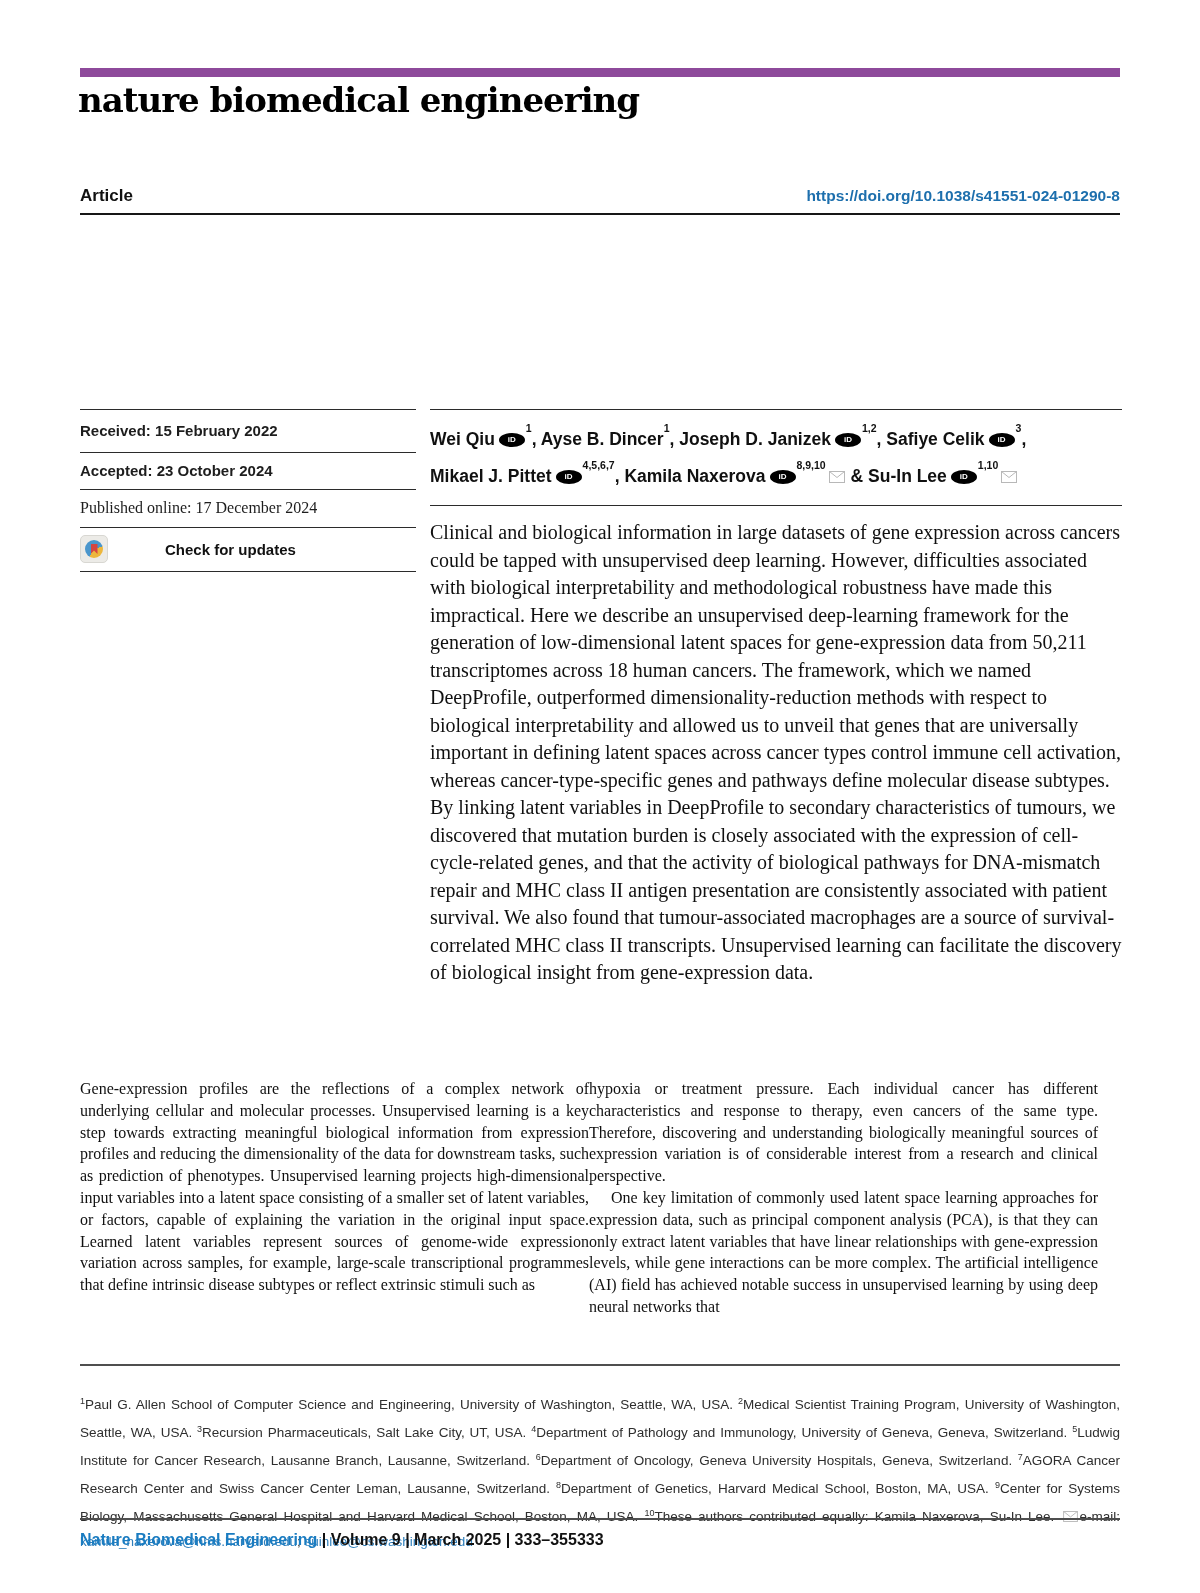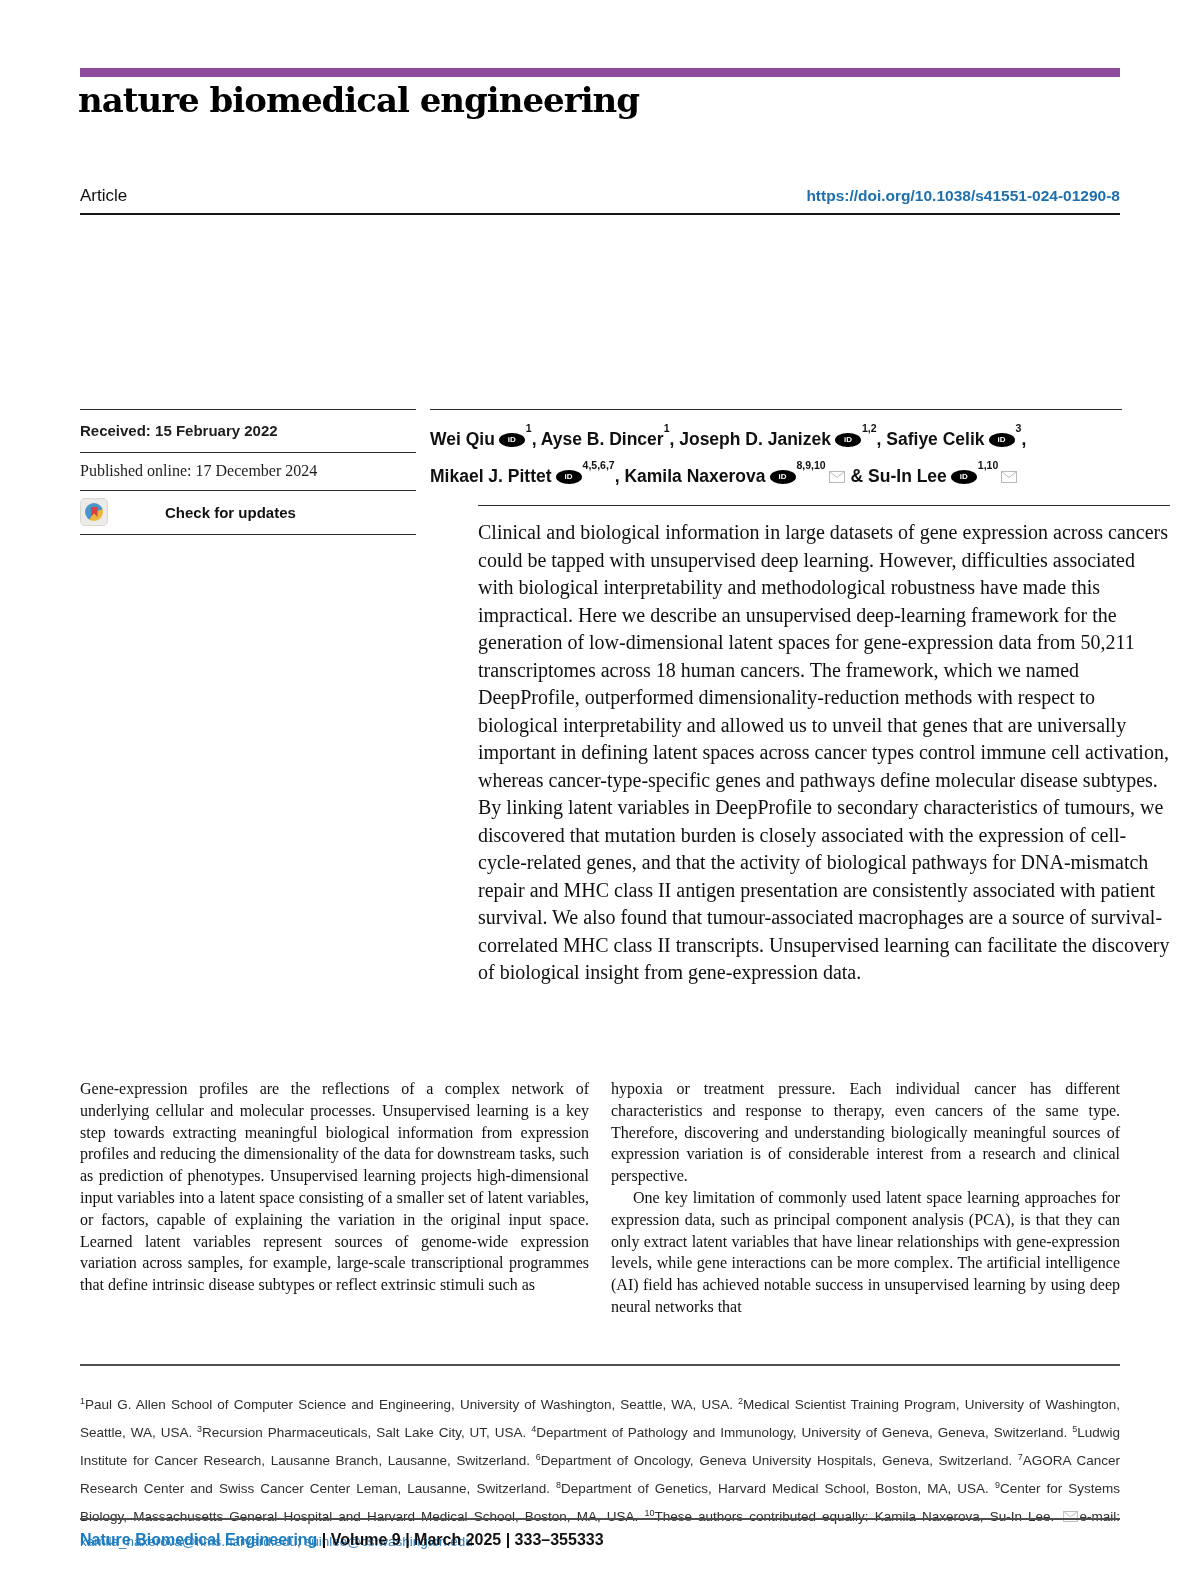--- a/index.html
+++ b/index.html
@@ -6,21 +6,21 @@
   .page{position:relative;width:1200px;height:1593px;background:#ffffff;overflow:hidden;
         font-family:"Liberation Sans",sans-serif;color:#1c1c1c;}
 
   .purple-bar{position:absolute;left:80px;top:68px;width:1040px;height:9px;background:#8e4a9b;}
 
   .logo{position:absolute;left:78px;top:80px;font-family:"DejaVu Serif",serif;font-weight:bold;
         font-size:34px;letter-spacing:-1px;color:#000;}
 
   .article-row{position:absolute;left:80px;top:186px;width:1040px;display:flex;
                justify-content:space-between;align-items:baseline;}
-  .article-label{font-size:17px;font-weight:normal;color:#111;text-align:right;}
+  .article-label{font-size:17px;font-weight:bold;color:#111;text-align:right;}
   .doi{font-size:15.5px;font-weight:bold;color:#1d6fad;text-decoration:none;}
 
   .rule-article{position:absolute;left:80px;top:213px;width:1040px;border-top:2px solid #161616;}
 
   .title{position:absolute;left:77px;top:222px;width:1010px;margin:0;
          font-family:"DejaVu Serif",serif;font-weight:bold;font-size:44px;line-height:53px;
          letter-spacing:-1.5px;color:#0c0c0c;}
 
   .meta{position:absolute;left:80px;top:409px;width:336px;}
   .meta-row{border-top:1px solid #2b2b2b;padding:9px 0 10px;font-size:15px;font-weight:600;color:#1d1d1d;}
@@ -38,23 +38,23 @@
   .authors{position:absolute;left:430px;top:409px;width:692px;border-top:1px solid #2b2b2b;
            padding-top:11px;font-size:17.5px;font-weight:bold;line-height:26px;color:#101010;}
   .authors sup{font-size:10.5px;position:relative;top:-6px;font-weight:bold;}
   .orcid{display:inline-block;width:26px;height:14px;border-radius:50%;background:#000;color:#fff;
          font-size:8px;line-height:14px;font-weight:bold;text-align:center;margin:0 1px 11px 4px;
          vertical-align:3px;}
   .mail-icon{display:inline-block;margin:0 1px 0 3px;vertical-align:-1px;}
 
   .abstract{position:absolute;left:430px;top:505px;width:692px;border-top:1px solid #2b2b2b;
             padding-top:13px;font-family:"Liberation Serif",serif;font-size:20px;line-height:27.5px;
-            color:#101010;margin-left:48px;}
+            color:#101010;}
 
-  .cols{position:absolute;left:80px;top:1078px;width:1040px;display:flex;gap:22px;}
+  .cols{position:absolute;left:80px;top:1078px;width:1040px;display:flex;}
   .col{width:509px;}
   .bodytext{margin:0;font-family:"Liberation Serif",serif;font-size:16px;line-height:21.8px;
             text-align:justify;color:#101010;}
   .bodytext.indent{text-indent:22px;}
 
   .footnotes{position:absolute;left:80px;top:1364px;width:1040px;border-top:2px solid #4f4f4f;
              padding-top:23px;font-size:13.5px;line-height:24px;color:#2e2e2e;text-align:justify;}
   .fn-sup{font-size:9px;vertical-align:5px;}
   .fn-link{color:#2f7fbc;text-decoration:none;}
 
@@ -75,20 +75,21 @@
   <div class="article-row">
     <span class="article-label">Article</span>
     <a href="#" class="doi">https://doi.org/10.1038/s41551-024-01290-8</a>
   </div>
 
   <div class="rule-article"></div>
 
 
   <div class="meta">
     <div class="meta-row first">Received: 15 February 2022</div>
+    <div class="meta-row">Accepted: 23 October 2024</div>
     <div class="meta-row serif">Published online: 17 December 2024</div>
     <div class="meta-row check">
       <span class="check-icon">
           <span class="check-ring">
             <span class="check-mark"></span>
           </span>
         </span>
       <span class="check-label">Check for updates</span>
     </div>
   </div>

